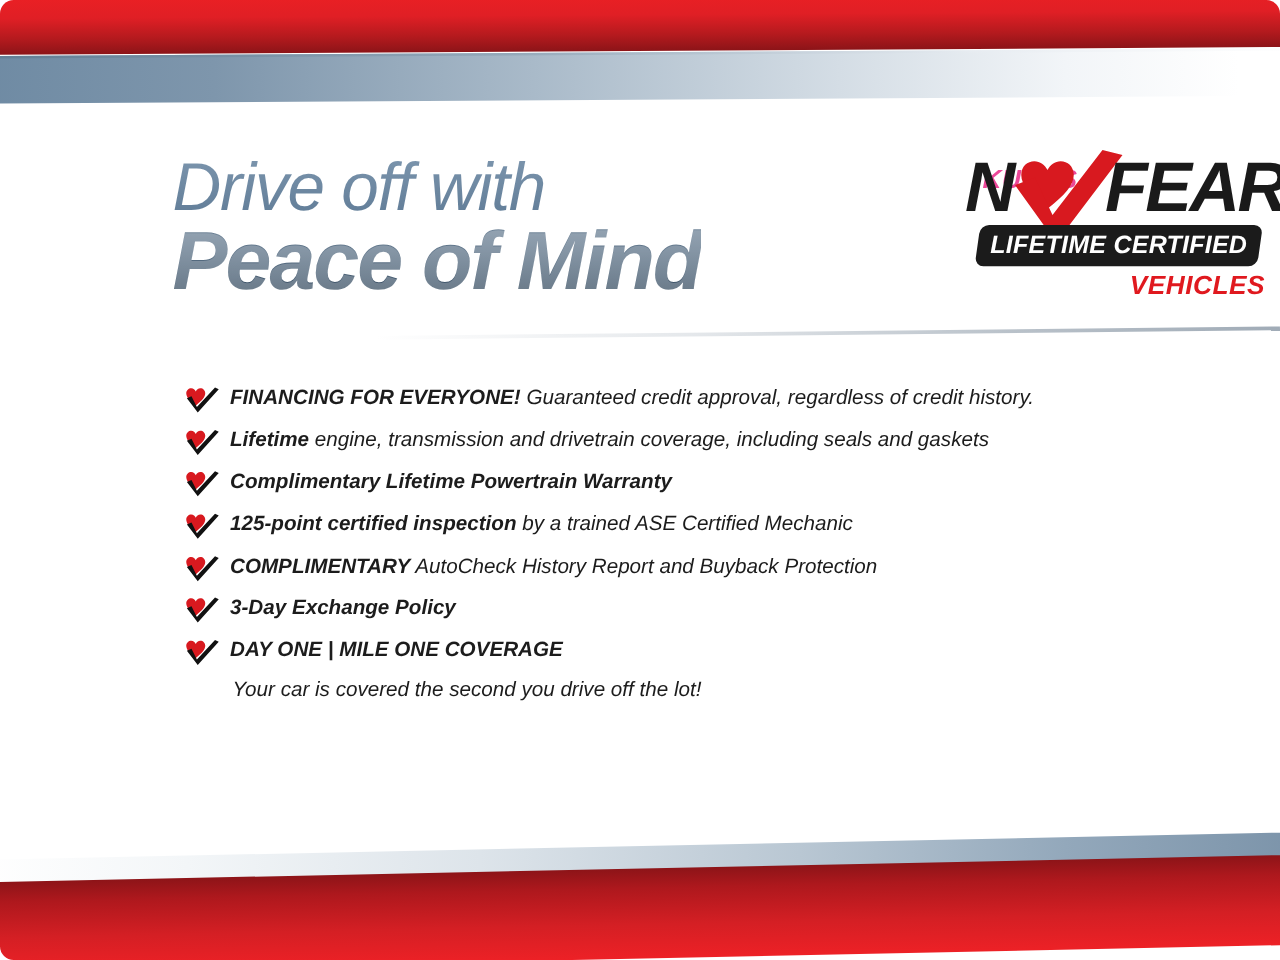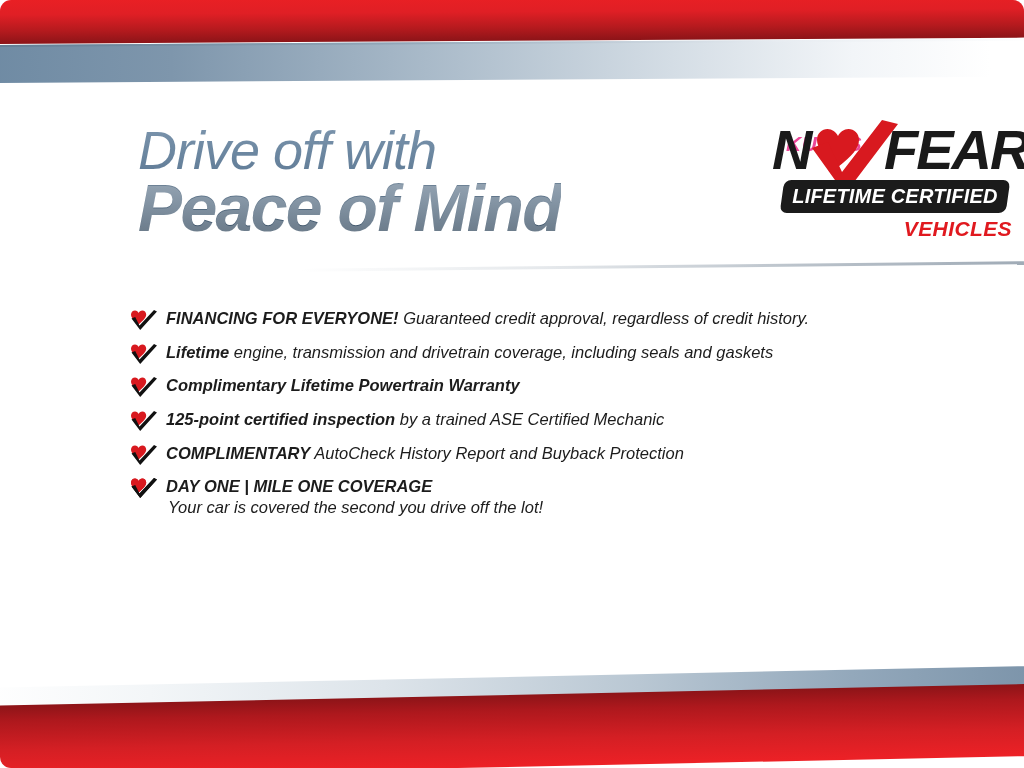--- a/index.html
+++ b/index.html
@@ -127,40 +127,40 @@
     letter-spacing:.2px; white-space:nowrap;
   }
   .logo-vehicles {
     position:absolute; right:4px; top:113px;
     font-size:21px; font-weight:700; font-style:italic;
     color:#e0191f; letter-spacing:.4px;
   }
 
   
   .bullets {
-    position:absolute; left:130px; top:308px; width:800px;
+    position:absolute; left:148px; top:308px; width:800px;
   }
   .bullet {
     position:relative;
     padding-left:36px;
     margin-bottom:13px;
     font-size:16.5px;
     font-style:italic;
     color:#1c1c1c;
     line-height:1.25;
   }
   .bullet .mark {
     position:absolute; left:0; top:1px;
     width:28px; height:22px;
   }
   .bullet .lead { font-weight:700; }
   .bullet .rest { font-weight:400; }
   .bullet .sub {
     display:block;
-    margin-top:0; margin-left:2px;
+    margin-top:12px; margin-left:2px;
     font-weight:400; font-style:italic;
     font-size:16.5px; color:#1c1c1c;
   }
 </style>
 </head>
 <body>
 
 <div class="poster">
 
   <div class="top-red"></div>
@@ -238,21 +238,21 @@
         <path d="M1.5 9.5 L 5.2 8 L 9.5 16.5 L 24 1 L 27 2.4 L 10.2 21 Z" fill="#111111"></path>
       </svg>
       <span class="lead">COMPLIMENTARY</span><span class="rest"> AutoCheck History Report and Buyback Protection</span>
     </div>
 
     <div class="bullet">
       <svg class="mark" viewBox="0 0 28 22">
         <path d="M8.5 15.5 C 3.5 11.5, 1 8.5, 1 5.6 C 1 3.1, 2.9 1.5, 5 1.5 C 6.7 1.5, 8 2.6, 8.6 4.1 C 9.2 2.6, 10.6 1.5, 12.3 1.5 C 14.4 1.5, 16.2 3.1, 16.2 5.6 C 16.2 8.5, 13.6 11.5, 8.5 15.5 Z" fill="#d8191f"></path>
         <path d="M1.5 9.5 L 5.2 8 L 9.5 16.5 L 24 1 L 27 2.4 L 10.2 21 Z" fill="#111111"></path>
       </svg>
-      <span class="rest"></span>
+      <span class="lead">3-Day Exchange Policy</span><span class="rest"></span>
     </div>
 
 
     <div class="bullet">
       <svg class="mark" viewBox="0 0 28 22">
         <path d="M8.5 15.5 C 3.5 11.5, 1 8.5, 1 5.6 C 1 3.1, 2.9 1.5, 5 1.5 C 6.7 1.5, 8 2.6, 8.6 4.1 C 9.2 2.6, 10.6 1.5, 12.3 1.5 C 14.4 1.5, 16.2 3.1, 16.2 5.6 C 16.2 8.5, 13.6 11.5, 8.5 15.5 Z" fill="#d8191f"></path>
         <path d="M1.5 9.5 L 5.2 8 L 9.5 16.5 L 24 1 L 27 2.4 L 10.2 21 Z" fill="#111111"></path>
       </svg>
       <span class="lead">DAY ONE | MILE ONE COVERAGE</span><span class="rest"></span>
       <span class="sub">Your car is covered the second you drive off the lot!</span>

